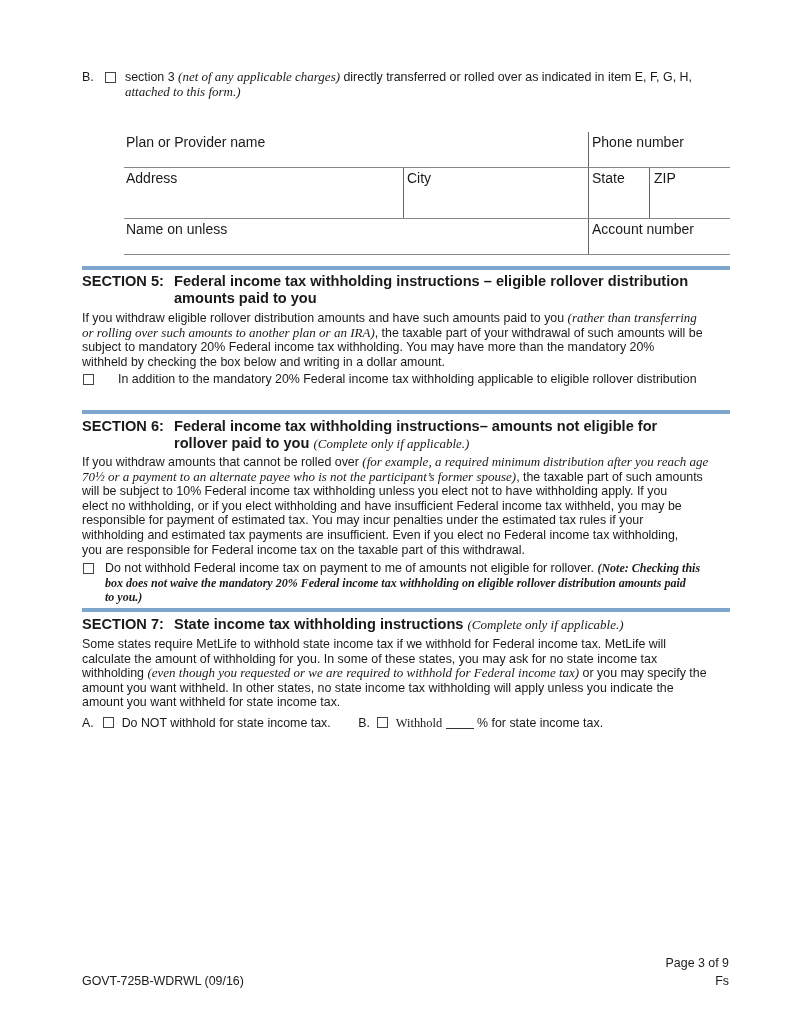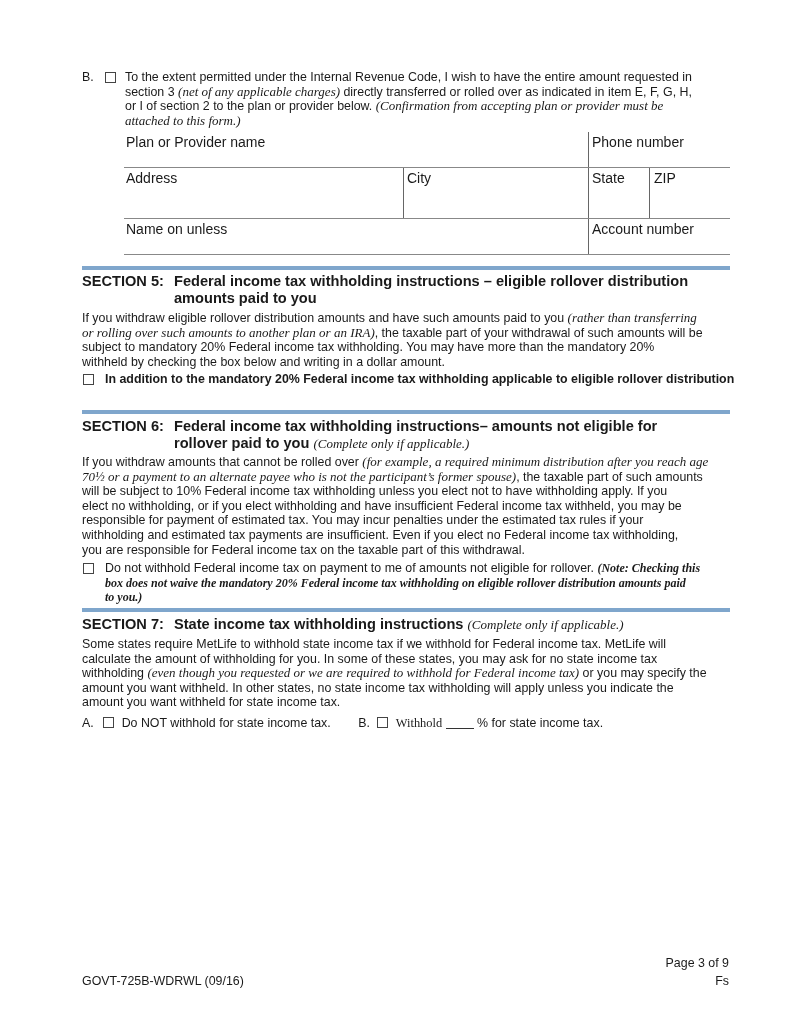--- a/index.html
+++ b/index.html
@@ -19,23 +19,21 @@
   .vline { position: absolute; width: 1px; background: #666; }
   .blank { display: inline-block; border-bottom: 1px solid #333; height: 11px; vertical-align: -2px; }
 </style>
 </head>
 <body>
 
 <div class="abs" style="left:82px; top:70px; width:660px;">
   <span class="abs" style="left:0; top:0;">B.</span>
   <span class="abs cb" style="left:23px; top:2px;"></span>
   <div class="abs" style="left:43px; top:0; width:620px;">
-    <div>To the extent permitted under the Internal Revenue Code, I wish to have the entire amount requested in</div>
     <div><span>section 3 </span><span class="ital">(net of any applicable charges)</span><span> directly transferred or rolled over as indicated in item E, F, G, H,</span></div>
-    <div><span>or I of section 2 to the plan or provider below. </span><span class="ital">(Confirmation from accepting plan or provider must be</span></div>
     <div class="ital">attached to this form.)</div>
   </div>
 </div>
 
 <div>
   <span class="field-label" style="left:126px; top:135px;">Plan or Provider name</span>
   <span class="field-label" style="left:592px; top:135px;">Phone number</span>
   <div class="vline" style="left:588px; top:132px; height:36px;"></div>
   <div class="hline" style="left:124px; top:167px; width:606px;"></div>
 
@@ -59,21 +57,21 @@
   <div><span class="num">SECTION 5:</span><span>Federal income tax withholding instructions – eligible rollover distribution</span></div>
   <span class="cont">amounts paid to you</span>
 </div>
 <div class="para" style="top:311px;">
   <div><span>If you withdraw eligible rollover distribution amounts and have such amounts paid to you </span><span class="ital">(rather than transferring</span></div>
   <div><span class="ital">or rolling over such amounts to another plan or an IRA)</span><span>, the taxable part of your withdrawal of such amounts will be</span></div>
   <div>subject to mandatory 20% Federal income tax withholding. You may have more than the mandatory 20%</div>
   <div>withheld by checking the box below and writing in a dollar amount.</div>
 </div>
 <span class="abs cb" style="left:83px; top:374px;"></span>
-<div class="abs" style="left:105px; top:372px; width:630px;font-weight:bold;">
+<div class="abs" style="left:118px; top:372px; width:630px;">
   <div>In addition to the mandatory 20% Federal income tax withholding applicable to eligible rollover distribution</div>
 </div>
 
 <div class="rule" style="top:410px;"></div>
 <div class="sec-title" style="top:418px;">
   <div><span class="num">SECTION 6:</span><span>Federal income tax withholding instructions– amounts not eligible for</span></div>
   <span class="cont"><span>rollover paid to you</span> <span class="ital" style="font-weight:normal;">(Complete only if applicable.)</span></span>
 </div>
 <div class="para" style="top:455px;">
   <div><span>If you withdraw amounts that cannot be rolled over </span><span class="ital">(for example, a required minimum distribution after you reach age</span></div>

